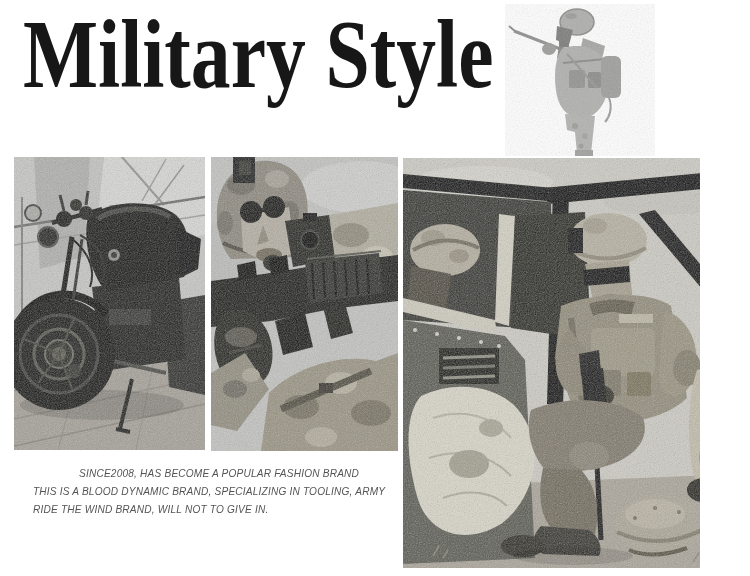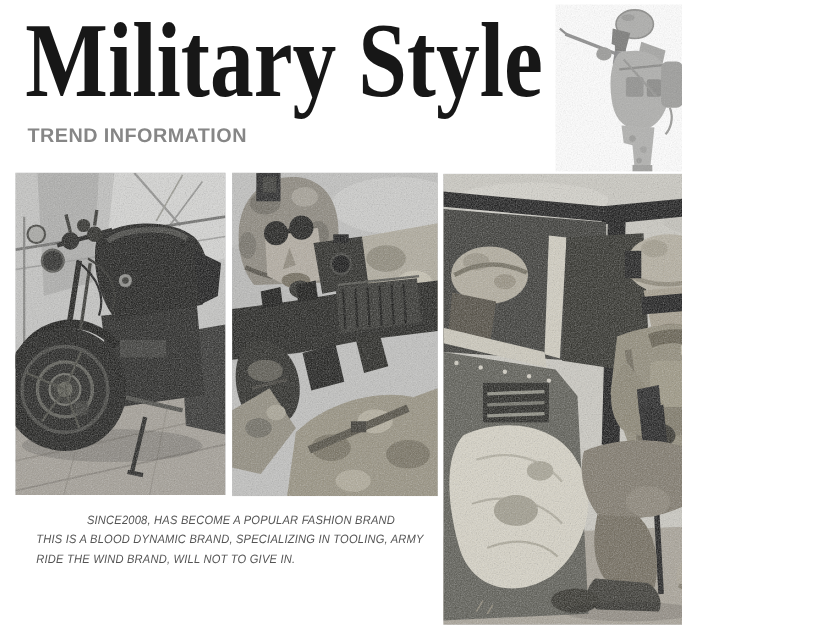--- a/index.html
+++ b/index.html
@@ -1,17 +1,17 @@
 <!DOCTYPE html>
 <html style="--color-background: #ffffff; --color-title: #171717; --color-subtitle: #868686; --color-statement: #545454;"><head>
 <meta charset="utf-8">
 <style>
   html,body{margin:0;padding:0;background:#fff;}
   .page{
-    position:relative;width:620px;height:576px;background:var(--color-background,#ffffff);
+    position:relative;width:700px;height:576px;background:var(--color-background,#ffffff);
     overflow:hidden;font-family:"Liberation Sans",sans-serif;
   }
   .page-title{
     position:absolute;left:23px;top:6px;
     font-family:"Liberation Serif",serif;font-weight:bold;font-size:97px;line-height:1;
     color:var(--color-title,#171717);
     transform:scaleX(.82);transform-origin:0 0;white-space:nowrap;
   }
   .section-subtitle{
     position:absolute;left:25px;top:113px;
@@ -40,21 +40,20 @@
   <svg width="0" height="0" style="position:absolute" aria-hidden="true">
     <defs>
       <filter id="grain" x="-10%" y="-10%" width="120%" height="120%">
         <feTurbulence type="fractalNoise" baseFrequency="0.9" numOctaves="2" stitchTiles="stitch"></feTurbulence>
         <feColorMatrix type="saturate" values="0"></feColorMatrix>
       </filter>
     </defs>
   </svg>
 
   <div class="page-title">Military Style</div>
-  <div class="section-subtitle">TREND INFORMATION</div>
 
   <div class="hero-sketch">
     <svg viewBox="0 0 150 152" preserveAspectRatio="none" role="img" aria-label="Grayscale sketch of a soldier in combat gear aiming a rifle to the left">
       <line x1="4" y1="22" x2="11" y2="28" stroke="#8b8b8b" stroke-width="2"></line>
       <line x1="9" y1="27" x2="58" y2="46" stroke="#8f8f8f" stroke-width="3"></line>
       <rect x="54" y="36" width="10" height="7" fill="#7b7b79"></rect>
       <polygon points="54,42 76,48 74,60 52,54" fill="#88888a"></polygon>
       <ellipse cx="44" cy="45" rx="7" ry="6" fill="#9c9c9a"></ellipse>
       <ellipse cx="72" cy="18" rx="17" ry="13" fill="#aeaeac" stroke="#8c8c8a" stroke-width="1.5"></ellipse>
       <ellipse cx="66" cy="12" rx="6" ry="3" fill="#9b9b99"></ellipse>

